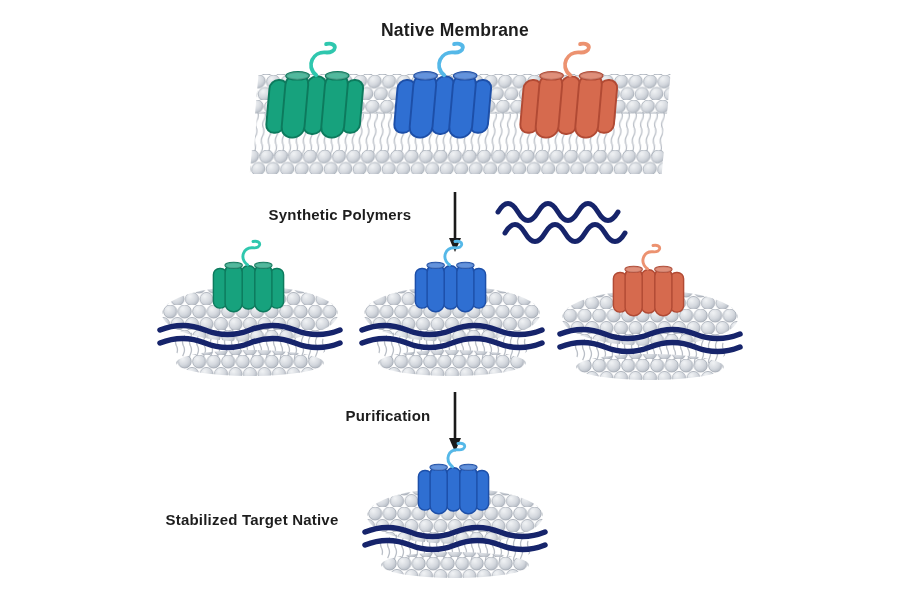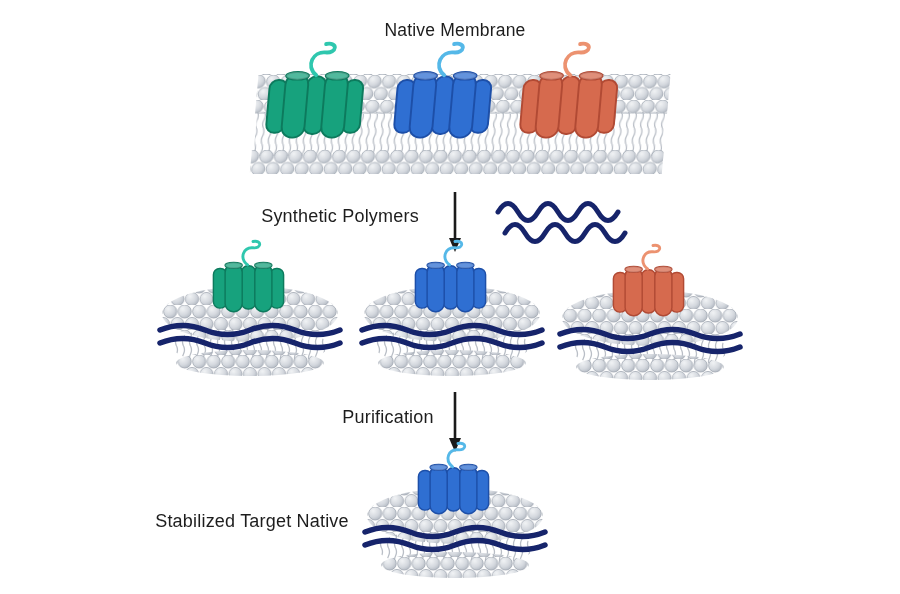--- a/index.html
+++ b/index.html
@@ -1,19 +1,19 @@
 <!DOCTYPE html>
 <html style="--background: #ffffff; --text: #1d1d1d; --arrow: #1a1a1a; --polymer: #16246b; --lipid_head: #d4d8de; --lipid_edge: #99a1ac; --lipid_tail: #b9bec6; --protein_green: #17a27d; --protein_green_edge: #0d7a5d; --protein_green_squiggle: #2fc7ae; --protein_blue: #2f6fd2; --protein_blue_edge: #1d4fa8; --protein_blue_squiggle: #55b8e8; --protein_orange: #d66a4e; --protein_orange_edge: #b14a34; --protein_orange_squiggle: #ec9270;"><head>
 <meta charset="utf-8">
 <style>
   html,body{margin:0;padding:0;}
   body{font-family:"Liberation Sans", sans-serif;}
-  .stage{position:relative;width:900px;height:594px;background:var(--background,#fff);overflow:hidden;}
+  .stage{position:relative;width:900px;height:594px;background:var(--background,#fff);overflow:hidden;font-weight:bold;}
   .stage svg{position:absolute;left:0;top:0;}
-  .label{position:absolute;color:var(--text,#1d1d1d);font-size:18px;text-align:center;letter-spacing:.2px;}
+  .label{position:absolute;color:var(--text,#1d1d1d);font-size:15px;text-align:center;letter-spacing:.2px;}
   .label.title{font-size:17.5px;}
 
   
   .head{fill:url(#sphereGrad);stroke:var(--lipid_edge,#99a1ac);stroke-width:.7;}
   .tail{fill:none;stroke:var(--lipid_tail,#b9bec6);stroke-width:1.3;}
 
   
   .belt{fill:none;stroke:var(--polymer,#16246b);stroke-width:5.5;stroke-linecap:round;}
   .polywave{fill:none;stroke:var(--polymer,#16246b);stroke-width:5;stroke-linecap:round;}
 

